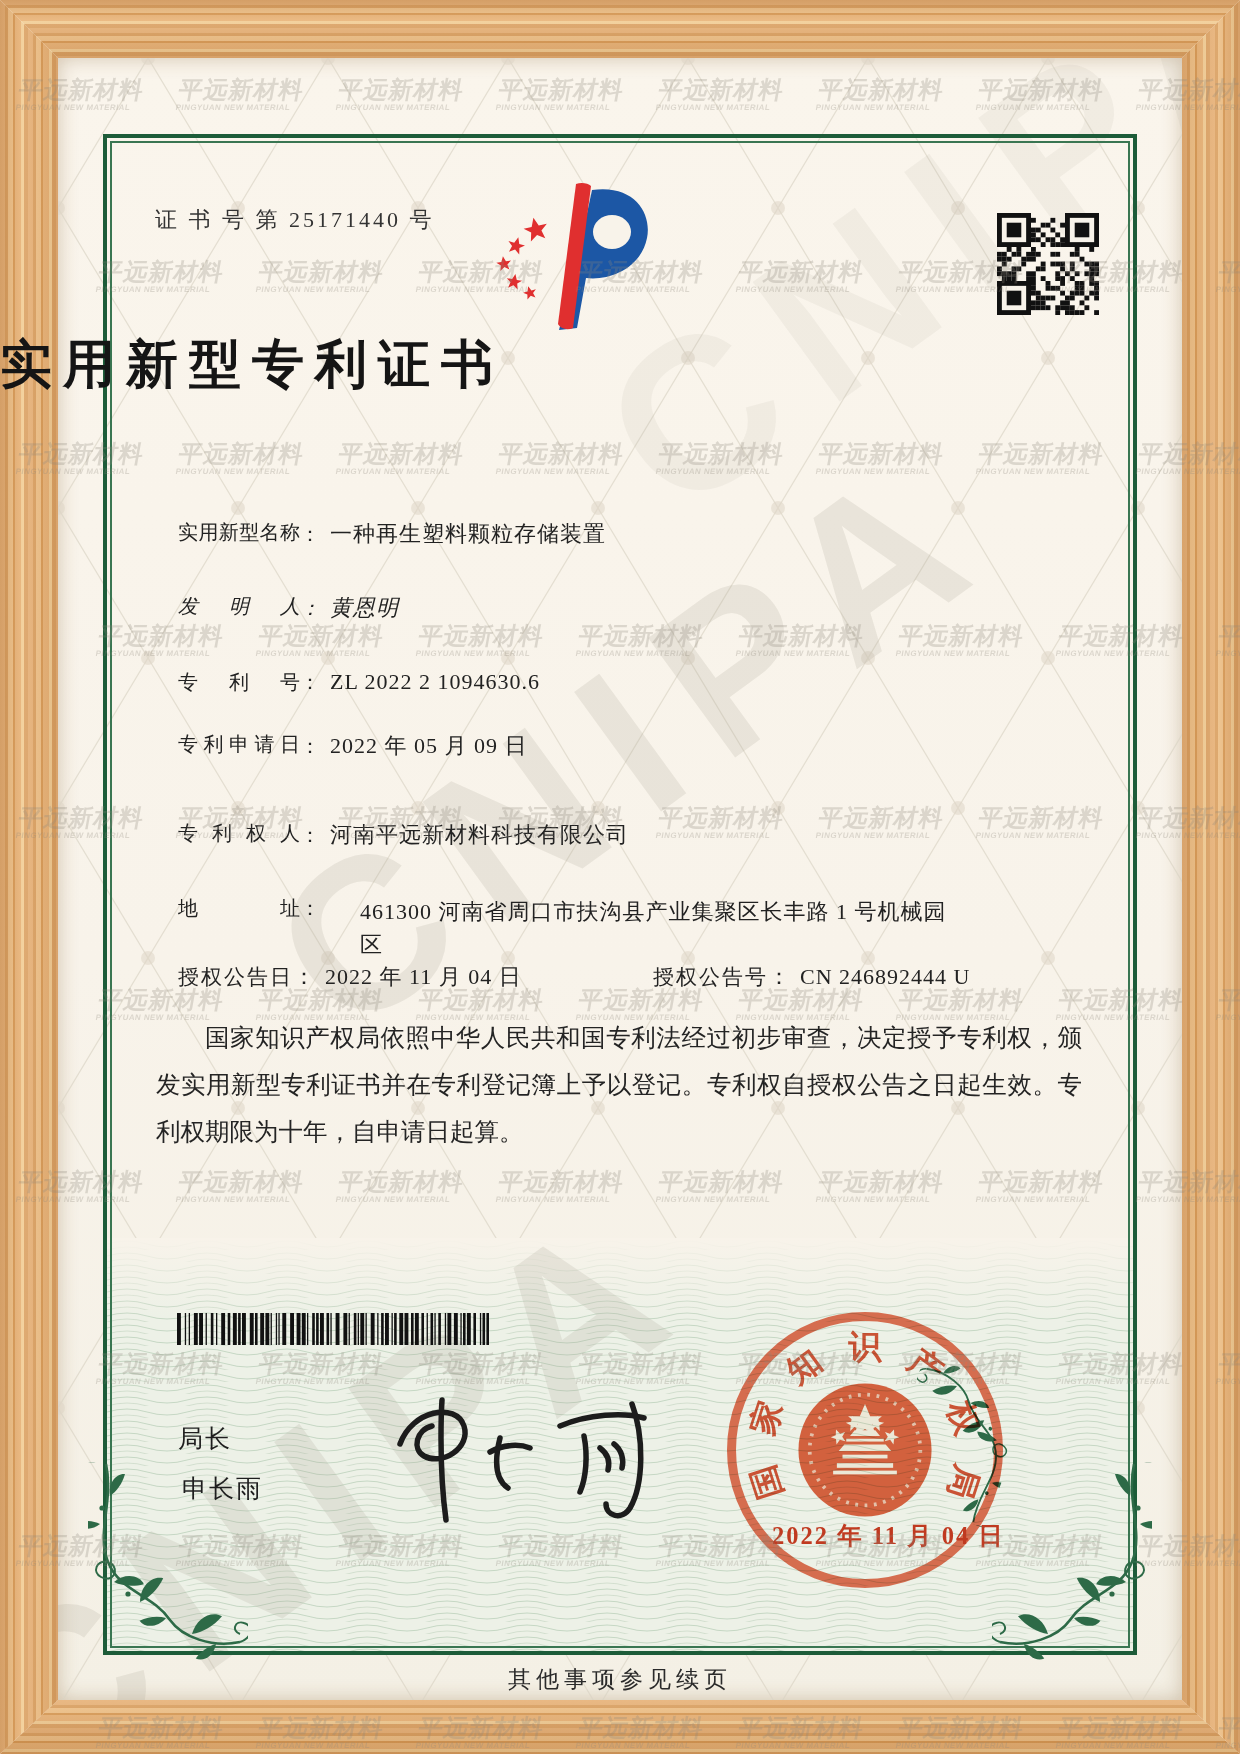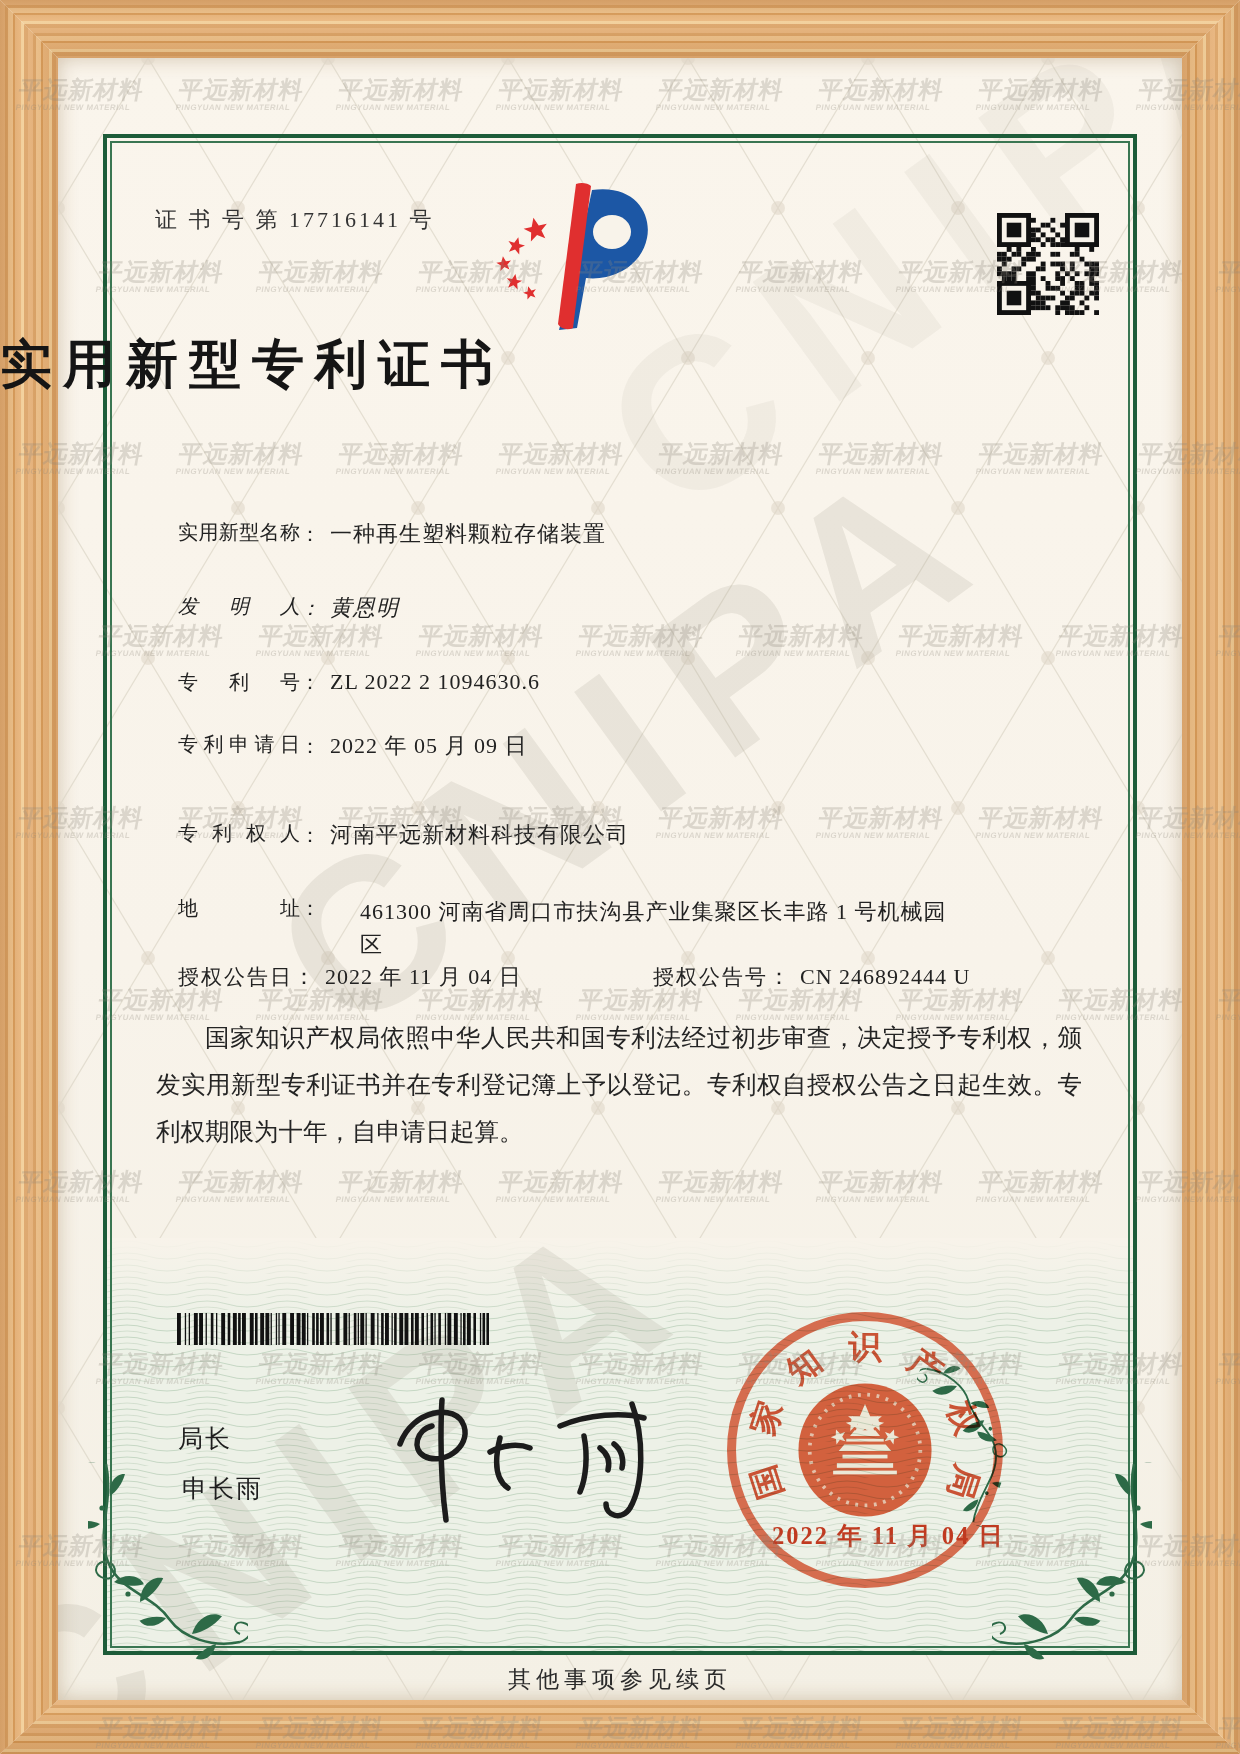--- a/index.html
+++ b/index.html
@@ -139,21 +139,21 @@
   <svg class="flourish" style="left:88px;top:1462px;" width="160" height="200" viewBox="0 0 160 200">
       <use href="#flo"></use>
     </svg>
   <svg class="flourish" style="left:992px;top:1462px;transform:scaleX(-1);" width="160" height="200" viewBox="0 0 160 200">
       <use href="#flo"></use>
     </svg>
   <svg class="flourish" style="left:898px;top:1368px;transform:rotate(-160deg);" width="115" height="145" viewBox="0 0 160 200">
       <use href="#flo"></use>
     </svg>
 
-  <div class="ct certno">证 书 号 第 17716141 号</div>
+  <div class="ct certno">证 书 号 第 25171440 号</div>
 
   <svg class="ct" style="left:480px;top:180px;" width="172" height="155" viewBox="0 0 172 155">
     <defs>
       <path id="star" d="M0,-10 L2.9,-3.1 L9.5,-3.1 L4.2,1.2 L5.9,8.1 L0,4 L-5.9,8.1 L-4.2,1.2 L-9.5,-3.1 L-2.9,-3.1 Z"></path>
     </defs>
     <path d="M112,10 C155,4 172,34 167,58 C161,88 130,101 106,98 L97,148 L79,150 L93,96 C93,96 108,30 112,10 Z" fill="#1c57a5"></path>
     <ellipse cx="132" cy="52" rx="19" ry="17" fill="#f8f3ea"></ellipse>
     <path d="M96,4 C101,2 108,3 111,6 L93,148 C87,151 80,148 78,144 Z" fill="#e02f2f"></path>
     <g fill="#e02f2f">
       <use href="#star" transform="translate(56,50) scale(1.25) rotate(-12)"></use>

